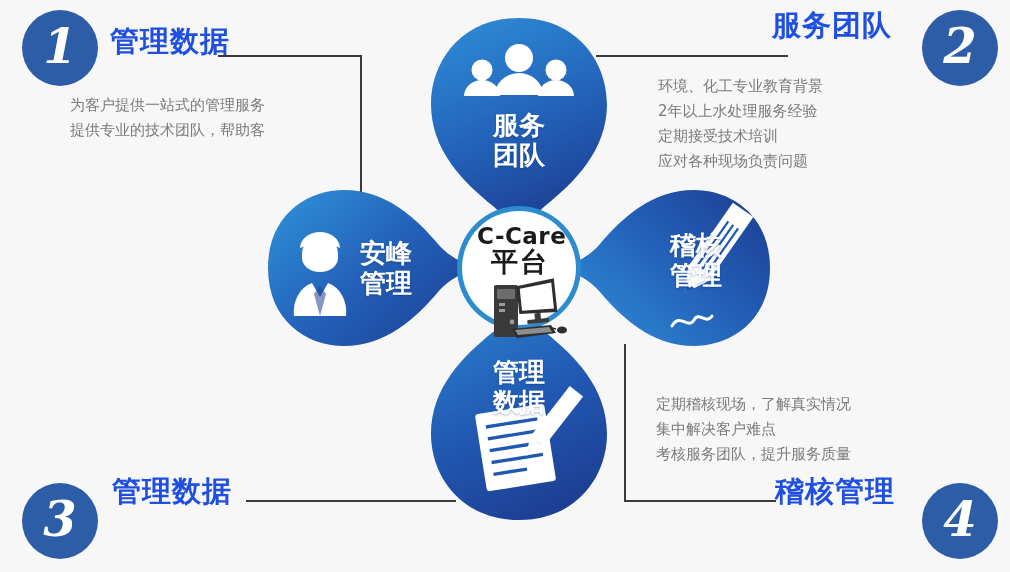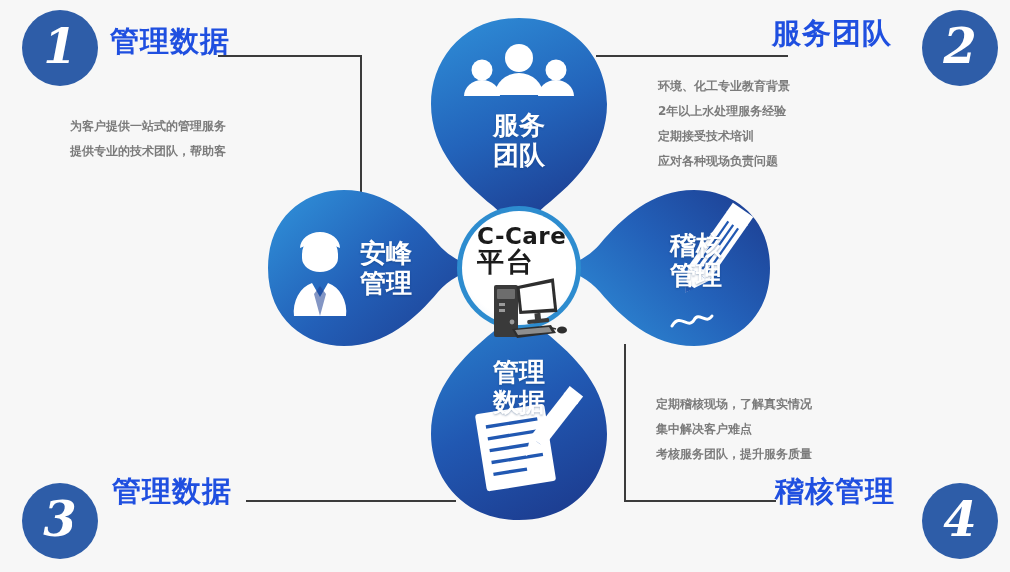--- a/index.html
+++ b/index.html
@@ -27,21 +27,21 @@
   .qtitle{
     position:absolute;
     font-weight:bold;font-size:29px;letter-spacing:1px;
     white-space:nowrap;
     font-family:"DejaVu Sans","Liberation Sans",sans-serif;
   }
 
   
   .qbody{
     position:absolute;
-    font-size:12px;font-weight:bold;line-height:25px;
+    font-size:15px;font-weight:normal;line-height:25px;
     color:#7b7b7b;white-space:nowrap;
   }
   .qbody div{white-space:nowrap;}
 
   
   .petal-label{
     position:absolute;color:#ffffff;font-weight:bold;
     font-size:26px;line-height:30px;text-align:center;
     text-shadow:0 1px 2px rgba(0,40,90,.35);
     white-space:pre-line;user-select:none;
@@ -225,42 +225,42 @@
   <div class="petal-label" style="left:346px;top:238px;width:80px;">安峰
 管理</div>
 
   <div class="petal-label" style="left:642px;top:230px;width:80px;text-align:right;">稽核
 管理</div>
 
   <div class="petal-label" style="left:479px;top:357px;width:80px;">管理
 数据</div>
 
   <div class="hub-en" style="left:477px;top:224px;width:86px;text-align:right;">C-Care</div>
-  <div class="hub-cn" style="left:477px;top:248px;width:86px;">平台</div>
+  <div class="hub-cn" style="left:477px;top:248px;width:86px;text-align:center;">平台</div>
 
   <div class="badge" style="left:22px;top:10px;background:#2e5da8;">
     <span>1</span>
   </div>
   <div class="badge" style="left:922px;top:10px;background:#2e5da8;">
     <span>2</span>
   </div>
   <div class="badge" style="left:22px;top:483px;background:#2e5da8;">
     <span>3</span>
   </div>
   <div class="badge" style="left:922px;top:483px;background:#2e5da8;">
     <span>4</span>
   </div>
 
   <div class="qtitle" style="left:110px;top:22px;color:#1f4fe0;">管理数据</div>
-  <div class="qbody" style="left:70px;top:114px;">
+  <div class="qbody" style="left:70px;top:93px;">
     <div>为客户提供一站式的管理服务</div>
     <div>提供专业的技术团队，帮助客</div>
   </div>
 
-  <div class="qtitle" style="left:772px;top:14px;color:#1f4fe0;">服务团队</div>
+  <div class="qtitle" style="left:772px;top:6px;color:#1f4fe0;">服务团队</div>
   <div class="qbody" style="left:658px;top:74px;">
     <div>环境、化工专业教育背景</div>
     <div>2年以上水处理服务经验</div>
     <div>定期接受技术培训</div>
     <div>应对各种现场负责问题</div>
   </div>
 
   <div class="qtitle" style="left:112px;top:472px;color:#1f4fe0;">管理数据</div>
 
   <div class="qbody" style="left:656px;top:392px;">

